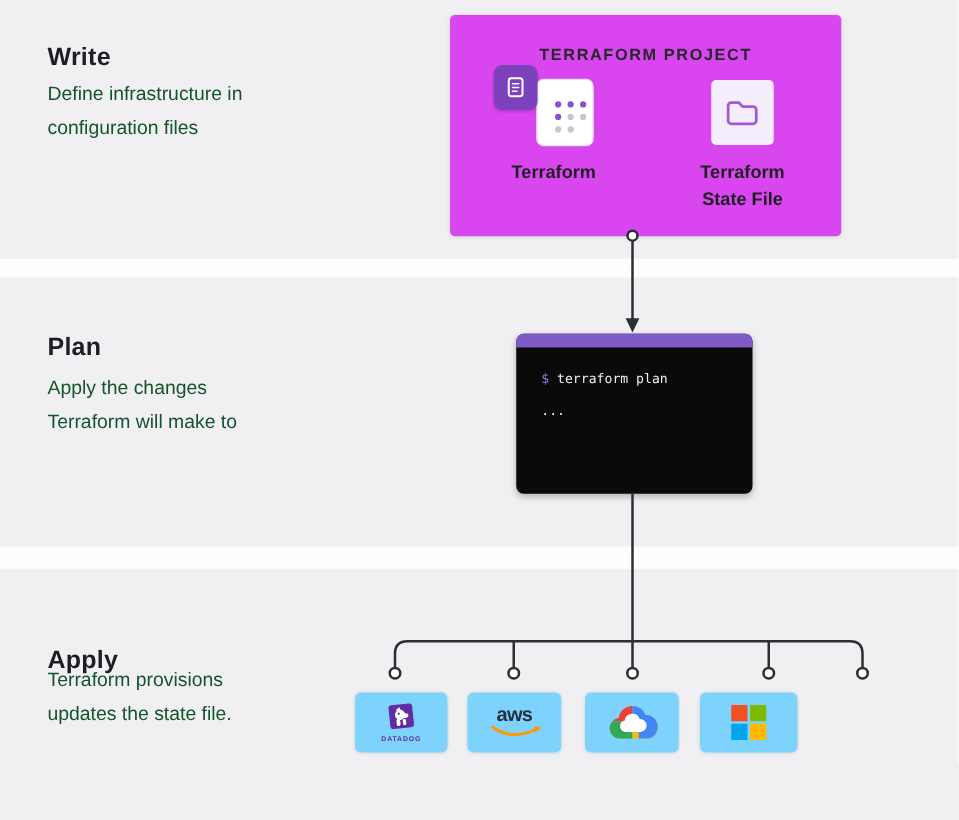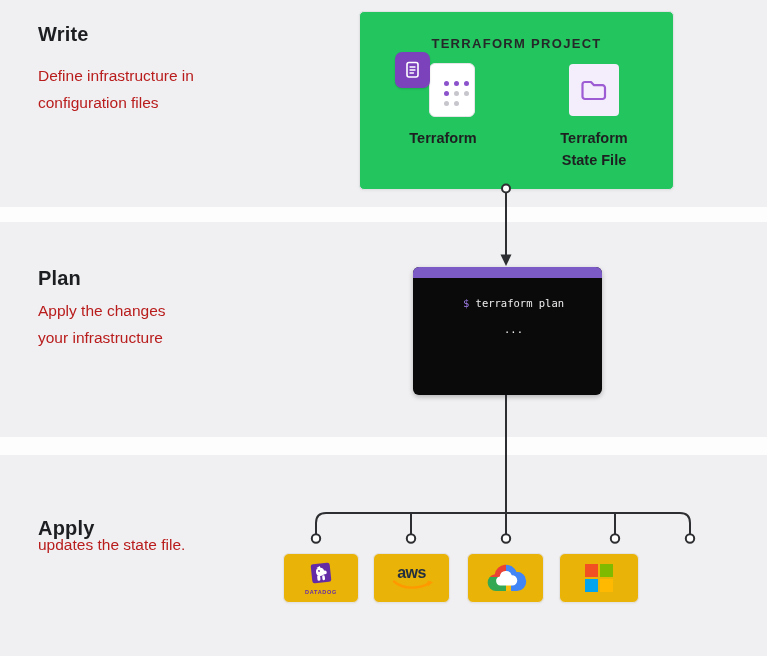--- a/index.html
+++ b/index.html
@@ -7,30 +7,30 @@
   .canvas{position:relative;width:767px;height:656px;background:#fdfdfe;overflow:hidden;}
 
   
   .band{position:absolute;left:0;width:767px;background:#f0f0f2;}
   #band-write{top:0;height:207px;}
   #band-plan{top:222px;height:215px;}
   #band-apply{top:455px;height:201px;}
 
   
   .step-heading{position:absolute;left:38px;font-size:20px;font-weight:700;color:#1c1e21;letter-spacing:.2px;line-height:24px;}
-  #write-heading{top:22px;}
+  #write-heading{top:34px;}
   #plan-heading{top:266px;}
   #apply-heading{top:516px;}
-  .step-body{position:absolute;left:38px;font-size:15.5px;color:#b91c1c;line-height:27px;}
+  .step-body{position:absolute;left:38px;font-size:15.5px;color:#14532d;line-height:27px;}
   #write-body{top:62px;}
   #plan-body{top:297px;}
   #apply-body{top:531px;}
 
   
-  #project-card{position:absolute;left:359px;top:11px;width:313px;height:177px;background:#22c55e;
+  #project-card{position:absolute;left:359px;top:11px;width:313px;height:177px;background:#d946ef;
     border:1px solid #e2e2e5;border-radius:5px;box-shadow:0 1px 3px rgba(0,0,0,.05);}
   .card-title{position:absolute;top:24px;left:0;width:100%;text-align:center;font-size:13px;font-weight:700;
     letter-spacing:1.3px;color:#262729;}
   .dots-square{position:absolute;left:69px;top:51px;width:44px;height:52px;background:#fff;
     border:1px solid #e5e5e8;border-radius:6px;}
   .dots-grid{position:absolute;left:14px;top:17px;display:grid;grid-template-columns:repeat(3,5px);
     grid-template-rows:repeat(3,5px);gap:5px;}
   .dot{width:5px;height:5px;border-radius:50%;}
   .dot.p{background:#8b52cc;}
   .dot.g{background:#c6c6cc;}
@@ -39,34 +39,34 @@
     display:flex;align-items:center;justify-content:center;box-shadow:0 1px 2px rgba(0,0,0,.15);}
   .folder-square{position:absolute;left:209px;top:52px;width:50px;height:52px;background:#f4edfb;border-radius:4px;
     display:flex;align-items:center;justify-content:center;}
   .item-label{position:absolute;top:115px;text-align:center;font-size:14.5px;font-weight:600;
     color:#1e1f21;line-height:22px;}
   #config-label{left:23px;width:120px;}
   #state-label{left:174px;width:120px;}
 
   
   #terminal{position:absolute;left:413px;top:267px;width:189px;height:128px;background:#0a0a0b;border-radius:6px;
-    box-shadow:0 2px 5px rgba(0,0,0,.25);text-align:center;}
+    box-shadow:0 2px 5px rgba(0,0,0,.25);}
   .terminal-header{height:11px;background:#7d5bc6;border-radius:6px 6px 0 0;}
   .terminal-body{padding:17px 8px 0 20px;font-family:"DejaVu Sans Mono","Liberation Mono",monospace;
     font-size:10.5px;color:#ededee;letter-spacing:0;}
   .t-line{line-height:17px;white-space:pre;}
   .t-prompt{color:#9878dc;}
   .gap9{margin-top:9px;}
   .gap10{margin-top:10px;}
 
   
   #connectors{position:absolute;left:0;top:0;width:767px;height:656px;pointer-events:none;}
 
   
-  .provider-card{position:absolute;top:553px;height:48px;background:#eab308;border:1px solid #e3e3e6;border-radius:6px;
+  .provider-card{position:absolute;top:553px;height:48px;background:#7dd3fc;border:1px solid #e3e3e6;border-radius:6px;
     display:flex;flex-direction:column;align-items:center;justify-content:center;box-shadow:0 1px 2px rgba(0,0,0,.04);}
   #card-datadog{left:283px;width:74px;}
   #card-aws{left:373px;width:75px;}
   #card-gcp{left:467px;width:75px;}
   #card-microsoft{left:559px;width:78px;}
   #card-providers{left:652px;width:79px;}
   .dd-label{font-size:5.5px;font-weight:700;letter-spacing:.7px;color:#632ca6;margin-top:1px;}
   .aws-word{font-size:16px;font-weight:700;color:#232f3e;line-height:14px;letter-spacing:-.5px;}
   .ms-grid{display:grid;grid-template-columns:13px 13px;grid-template-rows:13px 13px;gap:2px;}
   .ms-sq{width:13px;height:13px;}
@@ -83,25 +83,26 @@
 
   <div class="step-heading" id="write-heading">Write</div>
   <div class="step-body" id="write-body">
     <div>Define infrastructure in</div>
     <div>configuration files</div>
   </div>
 
   <div class="step-heading" id="plan-heading">Plan</div>
   <div class="step-body" id="plan-body">
     <div>Apply the changes</div>
-    <div>your infrastructure</div>
+    <div>Terraform will make to</div>
   </div>
 
   <div class="step-heading" id="apply-heading">Apply</div>
   <div class="step-body" id="apply-body">
+    <div>Terraform provisions</div>
     <div>updates the state file.</div>
   </div>
 
   <div id="project-card">
     <div class="card-title">TERRAFORM PROJECT</div>
 
     <div class="dots-square">
       <div class="dots-grid">
         <div class="dot p"></div>
           <div class="dot p"></div>

